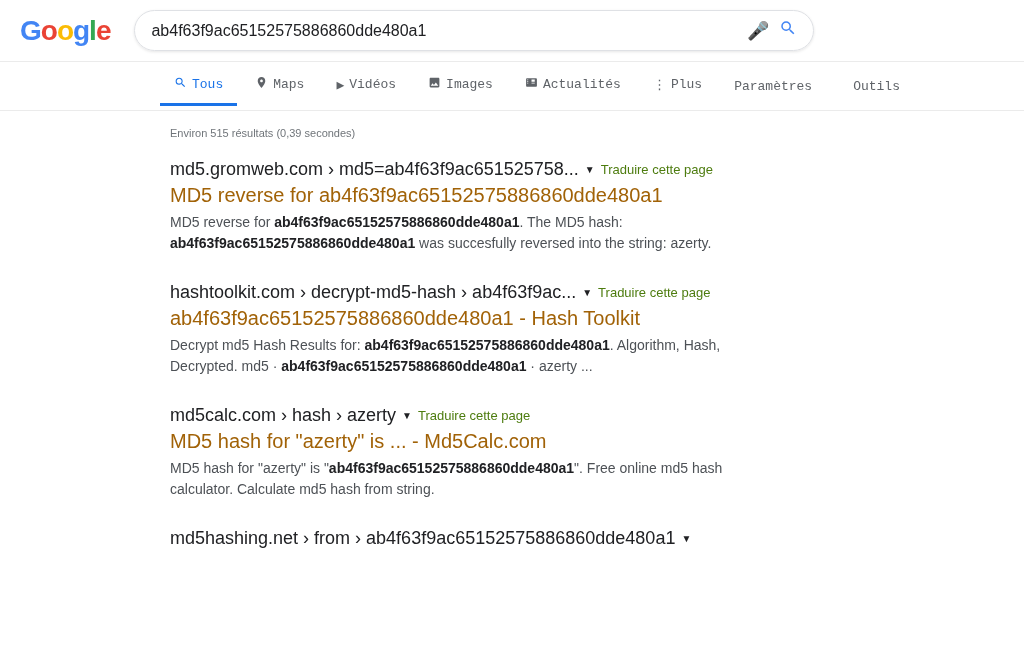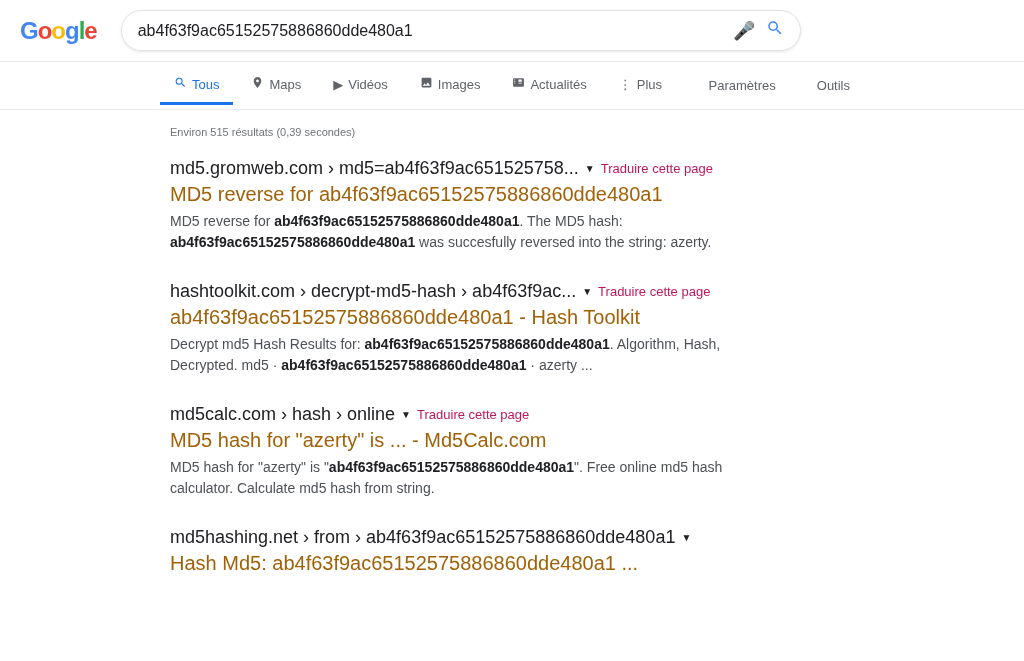--- a/index.html
+++ b/index.html
@@ -13,21 +13,21 @@
     
     .header {
       display: flex;
       align-items: center;
       padding: 10px 20px;
       border-bottom: 1px solid #ebebeb;
       gap: 16px;
     }
 
     .google-logo {
-      font-size: 24px;
+      font-size: 28px;
       font-weight: bold;
       letter-spacing: -1px;
       text-decoration: none;
       margin-right: 8px;
       white-space: nowrap;
     }
     .logo-G { color: #4285F4; }
     .logo-o1 { color: #EA4335; }
     .logo-o2 { color: #FBBC05; }
     .logo-g { color: #4285F4; }
@@ -67,20 +67,21 @@
       cursor: pointer;
     }
 
     
     .nav-tabs {
       display: flex;
       align-items: center;
       padding: 4px 160px;
       border-bottom: 1px solid #ebebeb;
       gap: 4px;
+      font-family: Liberation Mono, monospace;
     }
 
     .nav-tab {
       display: flex;
       align-items: center;
       gap: 5px;
       padding: 10px 14px;
       font-size: 13px;
       color: #5f6368;
       cursor: pointer;
@@ -135,21 +136,21 @@
       color: #202124;
       margin-bottom: 2px;
     }
 
     .result-url {
       color: #202124;
       font-size: 18px;
     }
 
     .result-translate {
-      color: #be185d;
+      color: #4d7c0f;
       font-size: 13px;
       text-decoration: none;
       cursor: pointer;
     }
 
     .result-title {
       font-size: 20px;
       color: #a16207;
       text-decoration: none;
       cursor: pointer;
@@ -269,28 +270,27 @@
       <span class="result-url">hashtoolkit.com › decrypt-md5-hash › ab4f63f9ac...</span>
       <span class="dropdown-arrow">▼</span>
       <a class="result-translate">Traduire cette page</a>
     </div>
     <a class="result-title">ab4f63f9ac65152575886860dde480a1 - Hash Toolkit</a>
     <div class="result-snippet">Decrypt md5 Hash Results for: <b>ab4f63f9ac65152575886860dde480a1</b>. Algorithm, Hash, Decrypted. md5 · <b>ab4f63f9ac65152575886860dde480a1</b> · azerty ...</div>
   </div>
 
   <div class="result-item">
     <div class="result-url-line">
-      <span class="result-url">md5calc.com › hash › online</span>
+      <span class="result-url">md5calc.com › hash › azerty</span>
       <span class="dropdown-arrow">▼</span>
       <a class="result-translate">Traduire cette page</a>
     </div>
     <a class="result-title">MD5 hash for "azerty" is ... - Md5Calc.com</a>
     <div class="result-snippet">MD5 hash for "azerty" is "<b>ab4f63f9ac65152575886860dde480a1</b>". Free online md5 hash calculator. Calculate md5 hash from string.</div>
   </div>
 
   <div class="result-item" style="margin-bottom: 0;">
     <div class="result-url-line">
       <span class="result-url">md5hashing.net › from › ab4f63f9ac65152575886860dde480a1</span>
       <span class="dropdown-arrow">▼</span>
     </div>
-    <a class="result-title">Hash Md5: ab4f63f9ac65152575886860dde480a1 ...</a>
   </div>
 </div>
 
 </body></html>

